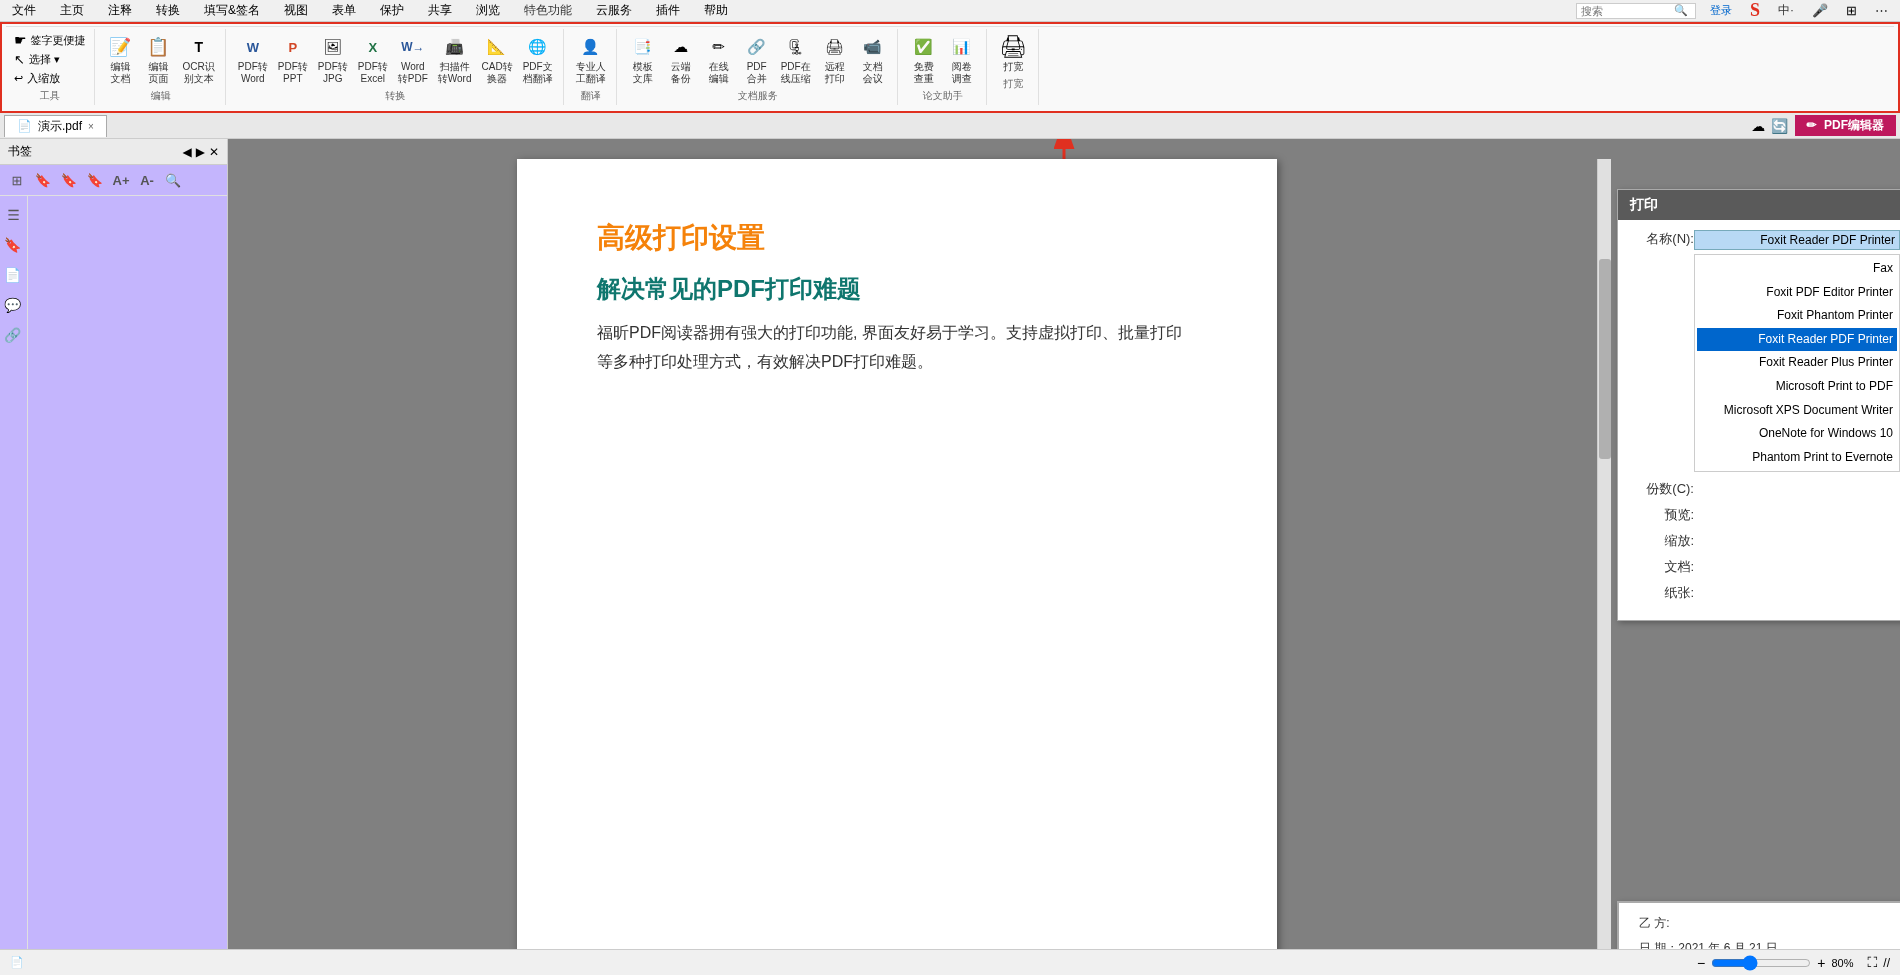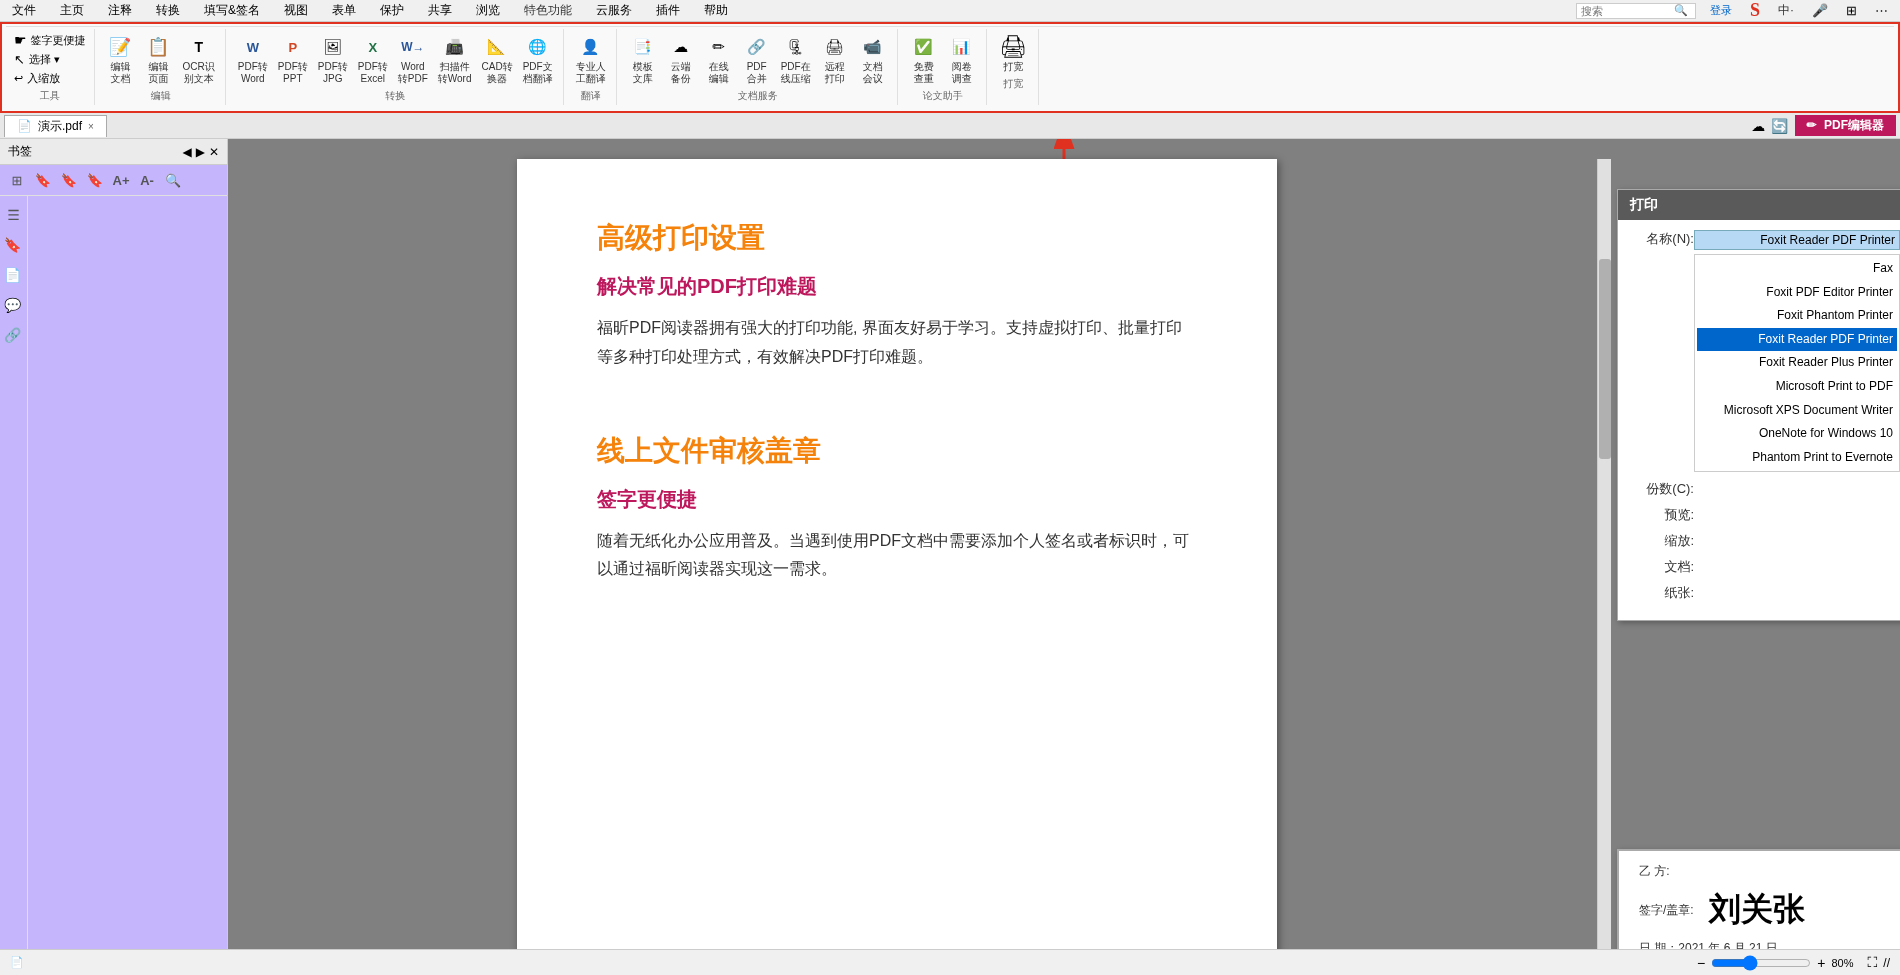--- a/index.html
+++ b/index.html
@@ -228,23 +228,23 @@
     }
 
     .section-title {
       font-size: 28px;
       font-weight: bold;
       color: #f5820a;
       margin-bottom: 16px;
     }
 
     .section-subtitle {
-      font-size: 20px;
+      font-size: 24px;
       font-weight: bold;
-      color: #be185d;
+      color: #0f766e;
       margin-bottom: 14px;
     }
 
     .section-body {
       font-size: 16px;
       color: #333;
       line-height: 1.8;
       margin-bottom: 40px;
     }
 
@@ -616,25 +616,20 @@
     <div style="position:relative; display:flex;">
 
       <div class="pdf-page">
 
         <div style="position:relative; margin-bottom:60px;">
           <div class="section-title">高级打印设置</div>
           <div class="section-subtitle">解决常见的PDF打印难题</div>
           <div class="section-body">福昕PDF阅读器拥有强大的打印功能, 界面友好易于学习。支持虚拟打印、批量打印等多种打印处理方式，有效解决PDF打印难题。</div>
         </div>
 
-        <div>
-          <div class="section-title">线上文件审核盖章</div>
-          <div class="section-subtitle">签字更便捷</div>
-          <div class="section-body">随着无纸化办公应用普及。当遇到使用PDF文档中需要添加个人签名或者标识时，可以通过福昕阅读器实现这一需求。</div>
-        </div>
 
       </div>
 
       <div style="position:relative; margin-left:20px;">
 
         <div class="print-dialog" style="position:relative; margin-bottom:20px;">
           <div class="print-dialog-title">打印</div>
           <div class="print-dialog-body">
             <div class="print-row">
               <span class="print-label">名称(N):</span>
@@ -674,24 +669,20 @@
               <span></span>
             </div>
           </div>
         </div>
 
         <div class="sig-dialog" style="margin-top:60px;">
           <div class="sig-dialog-body">
             <div class="sig-row">
               <span class="sig-label">乙 方:</span>
             </div>
-            <div class="sig-row">
-              <span class="sig-label">签字/盖章:</span>
-              <span class="sig-name">刘关张</span>
-            </div>
             <div class="sig-date-row">
               <span>日 期：</span>
               <span>2021 年 6 月 21 日</span>
             </div>
           </div>
         </div>
 
       </div>
 
       <div class="scrollbar-area">

